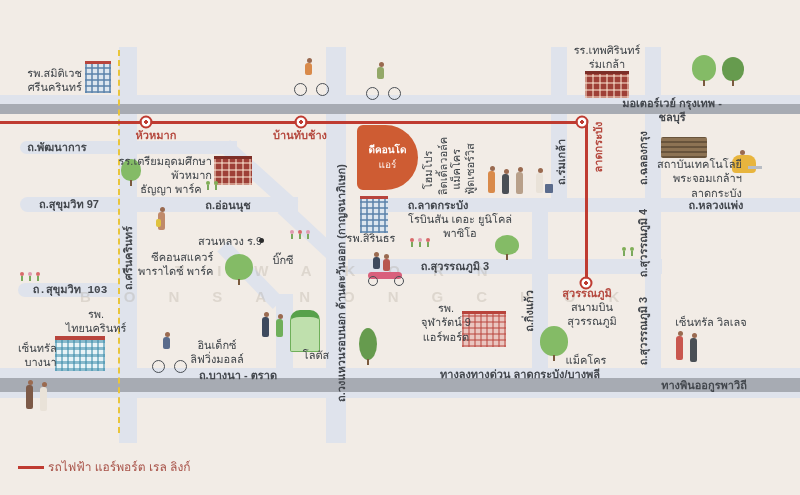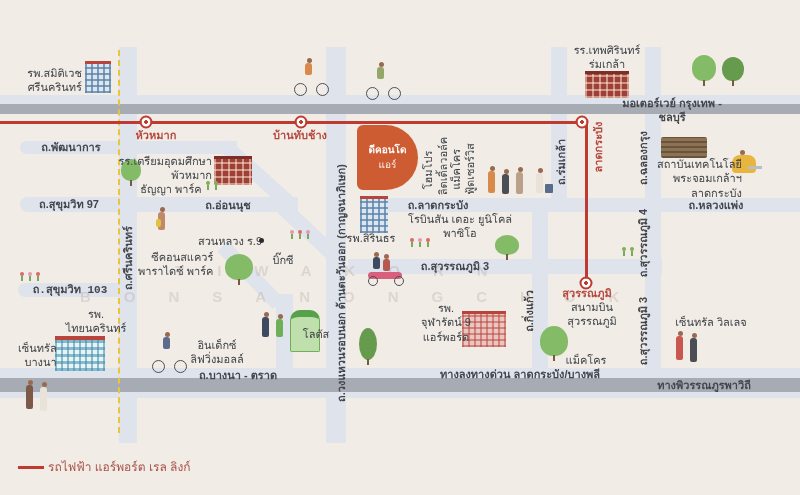--- a/index.html
+++ b/index.html
@@ -206,30 +206,30 @@
     <i class="h" style="left:16px;top:2px;"></i>
       <i class="b" style="left:14px;top:7px;height:24px;background:#4a4f55;"></i>
   </div>
 
   <div class="lbl red" style="left:156px;top:135px;">หัวหมาก</div>
   <div class="lbl red" style="left:300px;top:135px;">บ้านทับช้าง</div>
   <div class="lbl red vlbl" style="left:598px;top:147px;">ลาดกระบัง</div>
   <div class="lbl red" style="left:587px;top:293px;">สุวรรณภูมิ</div>
 
   <div class="lbl rlbl" style="left:672px;top:110px;">มอเตอร์เวย์ กรุงเทพ - ชลบุรี</div>
-  <div class="lbl rlbl" style="left:71px;top:147px;">ถ.พัฒนาการ</div>
+  <div class="lbl rlbl" style="left:57px;top:147px;">ถ.พัฒนาการ</div>
   <div class="lbl rlbl" style="left:69px;top:204px;">ถ.สุขุมวิท 97</div>
   <div class="lbl rlbl" style="left:228px;top:205px;">ถ.อ่อนนุช</div>
   <div class="lbl rlbl" style="left:438px;top:205px;">ถ.ลาดกระบัง</div>
   <div class="lbl rlbl" style="left:716px;top:205px;">ถ.หลวงแพ่ง</div>
   <div class="lbl rlbl" style="left:70px;top:290px;font-family:Liberation Mono, monospace;">ถ.สุขุมวิท 103</div>
   <div class="lbl rlbl" style="left:455px;top:266px;">ถ.สุวรรณภูมิ 3</div>
   <div class="lbl rlbl" style="left:238px;top:375px;">ถ.บางนา - ตราด</div>
   <div class="lbl rlbl" style="left:520px;top:374px;">ทางลงทางด่วน ลาดกระบัง/บางพลี</div>
-  <div class="lbl rlbl" style="left:704px;top:385px;">ทางพิวรรณภูรพาวิถี</div>
+  <div class="lbl rlbl" style="left:704px;top:385px;">ทางพินออกูรพาวิถี</div>
   <div class="lbl rlbl vlbl" style="left:128px;top:258px;">ถ.ศรีนครินทร์</div>
   <div class="lbl rlbl vlbl" style="left:341px;top:283px;">ถ.วงแหวนรอบนอก ด้านตะวันออก (กาญจนาภิเษก)</div>
   <div class="lbl rlbl vlbl" style="left:561px;top:162px;">ถ.ร่มเกล้า</div>
   <div class="lbl rlbl vlbl" style="left:643px;top:158px;">ถ.ฉลองกรุง</div>
   <div class="lbl rlbl vlbl" style="left:643px;top:243px;">ถ.สุวรรณภูมิ 4</div>
   <div class="lbl rlbl vlbl" style="left:643px;top:331px;">ถ.สุวรรณภูมิ 3</div>
   <div class="lbl rlbl vlbl" style="left:529px;top:311px;">ถ.กิ่งแก้ว</div>
 
   <div class="lbl right" style="left:82px;top:80px;">รพ.สมิติเวช
 ศรีนครินทร์</div>
@@ -242,21 +242,21 @@
   <div class="dot" style="left:259px;top:238px;"></div>
   <div class="lbl left" style="left:138px;top:264px;">ซีคอนสแควร์
 พาราไดซ์ พาร์ค</div>
   <div class="lbl" style="left:283px;top:260px;">บิ๊กซี</div>
   <div class="lbl" style="left:96px;top:321px;">รพ.
 ไทยนครินทร์</div>
   <div class="lbl left" style="left:18px;top:355px;">เซ็นทรัล
 บางนา</div>
   <div class="lbl" style="left:217px;top:352px;">อินเด็กซ์
 ลิฟวิ่งมอลล์</div>
-  <div class="lbl" style="left:316px;top:334px;">โลตัส</div>
+  <div class="lbl" style="left:316px;top:355px;">โลตัส</div>
   <div class="lbl" style="left:371px;top:238px;">รพ.สิรินธร</div>
   <div class="lbl" style="left:460px;top:226px;">โรบินสัน  เดอะ  ยูนิโคล่
 พาซิโอ</div>
   <div class="lbl vlbl" style="left:428px;top:170px;">โฮมโปร</div>
   <div class="lbl vlbl" style="left:443px;top:166px;">ลิตเติ้ลวอล์ค</div>
   <div class="lbl vlbl" style="left:463px;top:169px;">แม็คโคร
 ฟู้ดเซอร์วิส</div>
   <div class="lbl" style="left:586px;top:360px;">แม็คโคร</div>
   <div class="lbl left" style="left:657px;top:178px;">สถาบันเทคโนโลยี
 พระจอมเกล้าฯ

